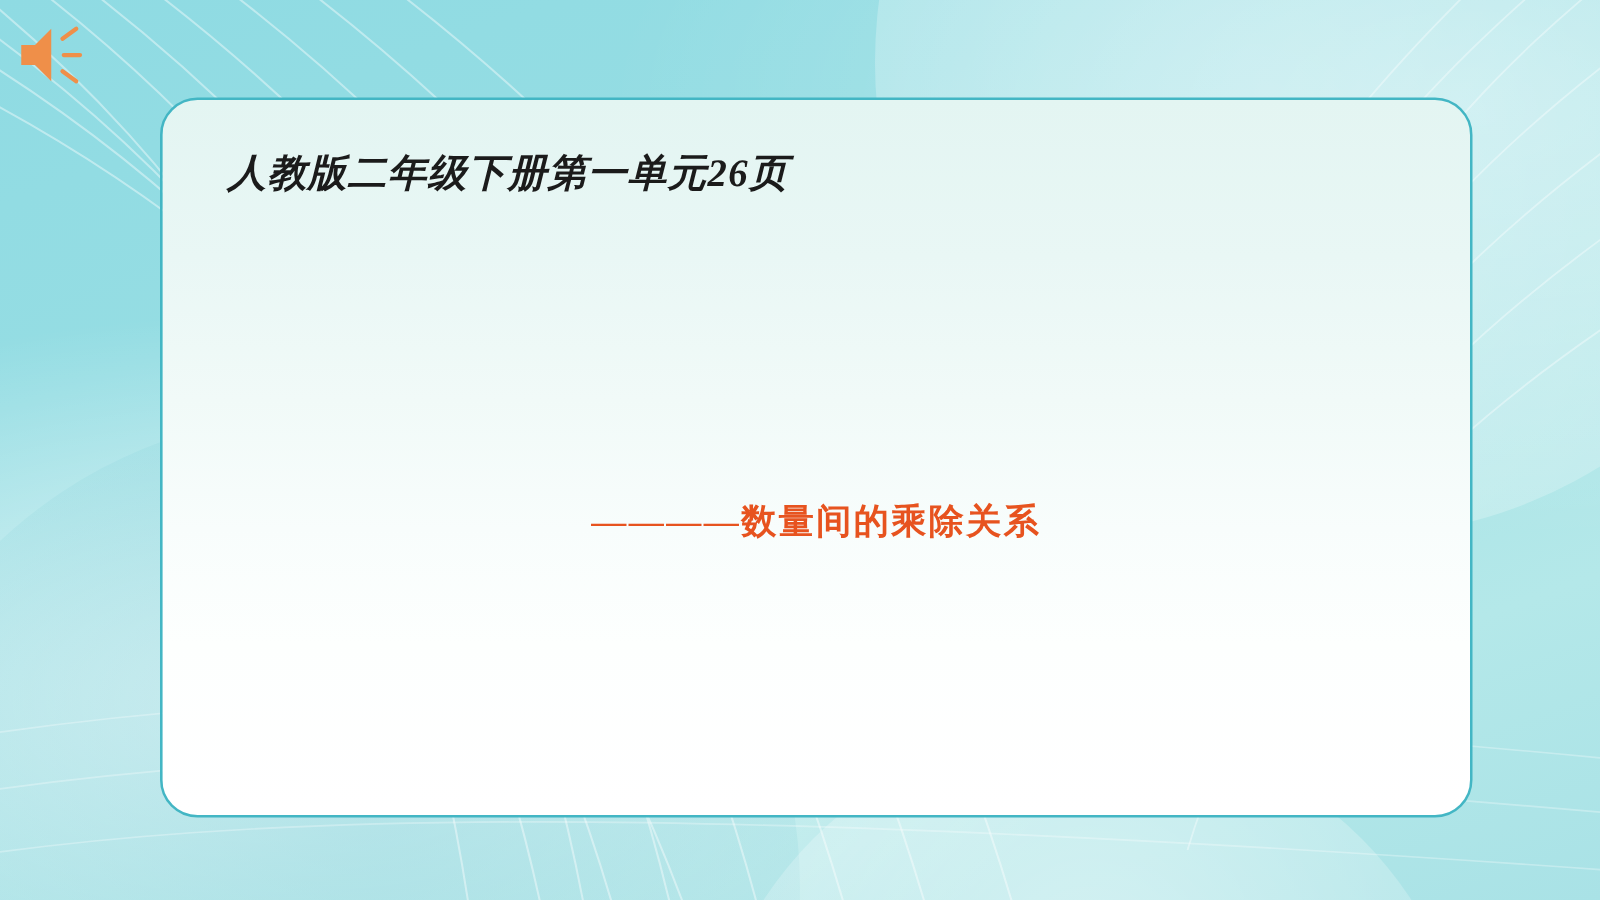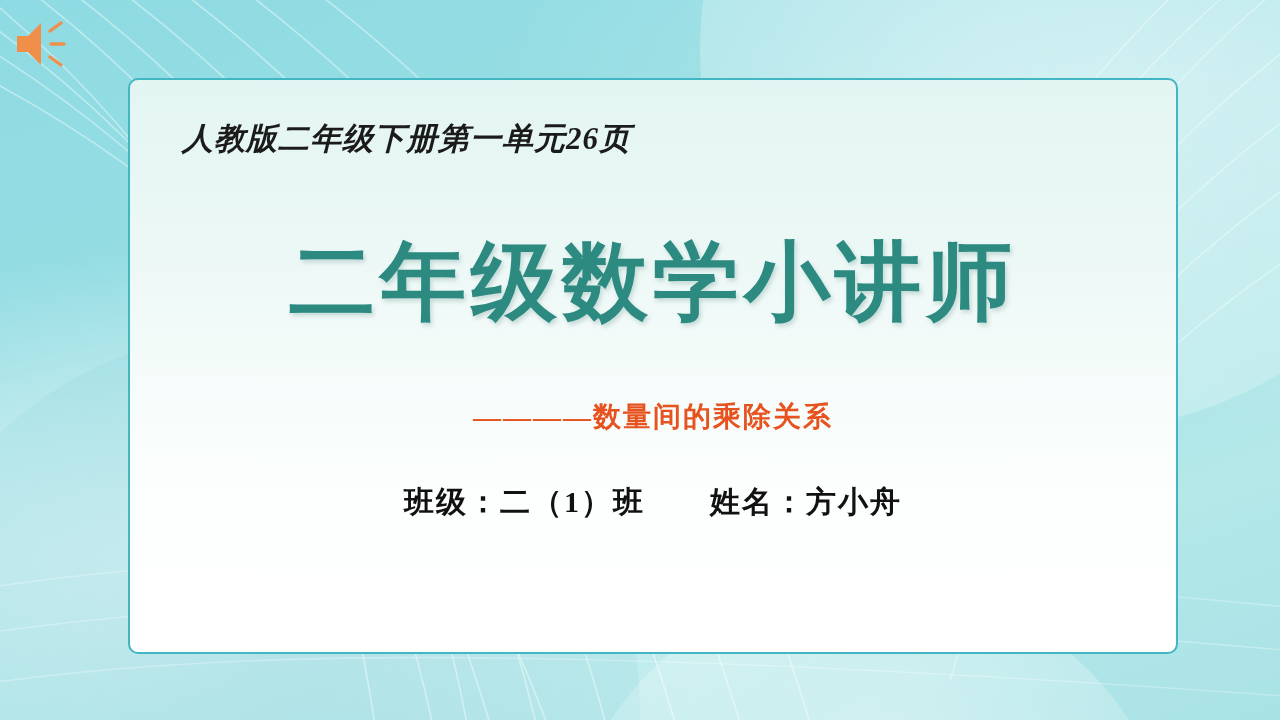--- a/index.html
+++ b/index.html
@@ -77,21 +77,21 @@
   .speaker svg { display:block; width:62px; height:52px; }
 
   
   .card {
     position: absolute;
     left: 128px;
     top: 78px;
     width: 1050px;
     height: 576px;
     border: 2px solid #43b6c4;
-    border-radius: 10px;
+    border-radius: 30px;
     background: linear-gradient(180deg,
         #e3f5f2 0%,
         #e9f7f5 22%,
         #f1faf8 42%,
         #f8fdfc 60%,
         #fdfffe 76%,
         #ffffff 100%);
     box-sizing: border-box;
     overflow: hidden;
   }
@@ -209,26 +209,20 @@
       <line x1="37" y1="26" x2="50" y2="26" stroke="#ef8f49" stroke-width="3.4" stroke-linecap="round"></line>
       <line x1="36" y1="39" x2="47" y2="47" stroke="#ef8f49" stroke-width="3.4" stroke-linecap="round"></line>
     </svg>
   </div>
 
   <div class="card">
     <div class="card-inner">
 
       <div class="edition">人教版二年级下册第一单元26页</div>
 
-      <div class="main-title">二年级数学小讲师</div>
 
       <div class="subtitle">————数量间的乘除关系</div>
 
-      <div class="meta-line">
-        <span>班级：二（1）班</span>
-        <span class="gap"></span>
-        <span>姓名：方小舟</span>
-      </div>
 
     </div>
   </div>
 
 </div>
 
 </body></html>

